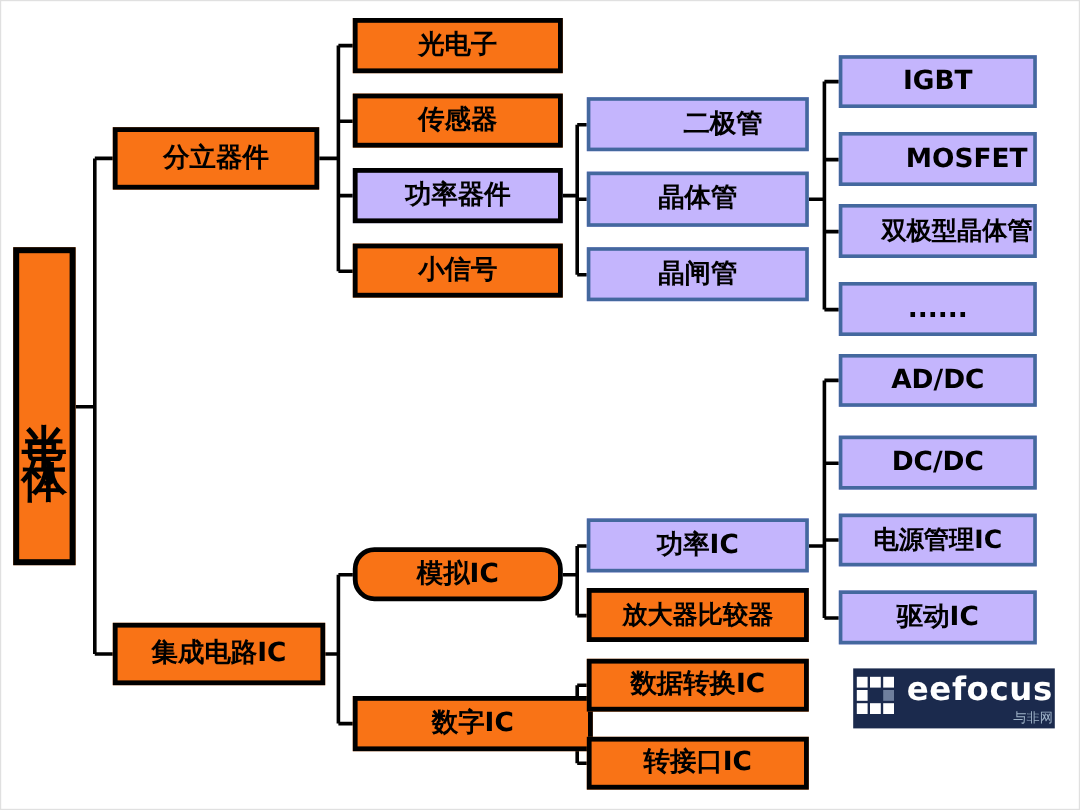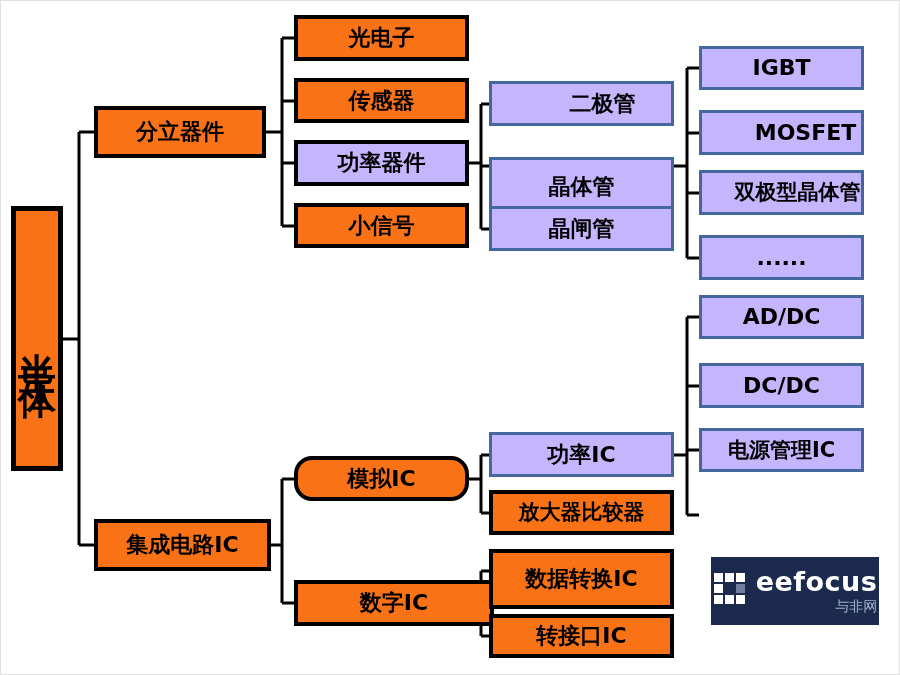--- a/index.html
+++ b/index.html
@@ -38,30 +38,30 @@
   .root {
     writing-mode: vertical-rl;
     font-size: 38px;
     letter-spacing: 14px;
     border-width: 5px;
     padding-top: 10px;
   }
   .watermark {
     position: absolute;
     left: 710px; top: 556px;
-    width: 168px; height: 68px;
+    width: 168px; height: 50px;
     background: #1b2a4d;
     display: flex;
     align-items: center;
     justify-content: center;
     gap: 9px;
   }
   .wm-text { display: flex; flex-direction: column; align-items: flex-end; }
   .wm-brand { color: #ffffff; font-weight: bold; font-size: 27px; letter-spacing: 0.5px; }
-  .wm-cn { color: #9fb3c8; font-size: 14px; margin-top: 1px; }
+  .wm-cn { color: #9fb3c8; font-size: 11px; margin-top: 1px; }
 </style>
 </head>
 <body>
 
 <div class="canvas">
 
   <svg class="connectors" viewBox="0 0 900 675" fill="none" stroke="#000000" stroke-width="3">
     <path d="M62 338 H78 M78 131 V544 M78 131 H93 M78 544 H93"></path>
     <path d="M265 131 H281 M281 37 V225 M281 37 H293 M281 100 H293 M281 162 H293 M281 225 H293"></path>
     <path d="M468 162 H480 M480 103 V228 M480 103 H488 M480 165 H488 M480 228 H488"></path>
@@ -76,39 +76,40 @@
 
   <div class="box" style="left:93px; top:105px; width:172px; height:52px;">分立器件</div>
   <div class="box" style="left:93px; top:518px; width:177px; height:52px;">集成电路IC</div>
 
   <div class="box" style="left:293px; top:14px; width:175px; height:46px;">光电子</div>
   <div class="box" style="left:293px; top:77px; width:175px; height:45px;">传感器</div>
   <div class="box purple" style="left:293px; top:139px; width:175px; height:46px;">功率器件</div>
   <div class="box" style="left:293px; top:202px; width:175px; height:45px;">小信号</div>
 
   <div class="box purple bluebd" style="left:488px; top:80px; width:185px; height:45px;padding-left:42px;">二极管</div>
-  <div class="box purple bluebd" style="left:488px; top:142px; width:185px; height:59px;margin-top:14px;">晶体管</div>
+  <div class="box purple bluebd" style="left:488px; top:142px; width:185px; height:46px;">晶体管</div>
   <div class="box purple bluebd" style="left:488px; top:205px; width:185px; height:45px;">晶闸管</div>
 
   <div class="box purple bluebd" style="left:698px; top:45px; width:165px; height:44px;">IGBT</div>
   <div class="box purple bluebd" style="left:698px; top:109px; width:165px; height:45px;padding-left:48px;">MOSFET</div>
   <div class="box purple bluebd" style="left:698px; top:169px; width:165px; height:45px; font-size:21px;padding-left:32px;">双极型晶体管</div>
   <div class="box purple bluebd" style="left:698px; top:234px; width:165px; height:45px;">......</div>
 
   <div class="box" style="left:293px; top:455px; width:175px; height:45px;border-radius:18px;">模拟IC</div>
   <div class="box" style="left:293px; top:579px; width:200px; height:46px;">数字IC</div>
 
   <div class="box purple bluebd" style="left:488px; top:431px; width:185px; height:45px;">功率IC</div>
   <div class="box" style="left:488px; top:489px; width:185px; height:45px; font-size:21px;">放大器比较器</div>
 
   <div class="box purple bluebd" style="left:698px; top:294px; width:165px; height:44px;">AD/DC</div>
   <div class="box purple bluebd" style="left:698px; top:362px; width:165px; height:45px;">DC/DC</div>
   <div class="box purple bluebd" style="left:698px; top:427px; width:165px; height:44px; font-size:21px;">电源管理IC</div>
+  <div class="box purple bluebd" style="left:698px; top:491px; width:165px; height:45px;">驱动IC</div>
 
-  <div class="box" style="left:488px; top:548px; width:185px; height:60px;">数据转换IC</div>
+  <div class="box" style="left:488px; top:548px; width:185px; height:44px;">数据转换IC</div>
   <div class="box" style="left:488px; top:613px; width:185px; height:44px;">转接口IC</div>
 
   <div class="watermark">
     <span>
       <svg width="34" height="34" viewBox="0 0 34 34">
         <g fill="#ffffff">
           <rect x="1" y="1" width="9" height="9"></rect>
           <rect x="12" y="1" width="9" height="9"></rect>
           <rect x="23" y="1" width="9" height="9"></rect>
           <rect x="1" y="12" width="9" height="9"></rect>

